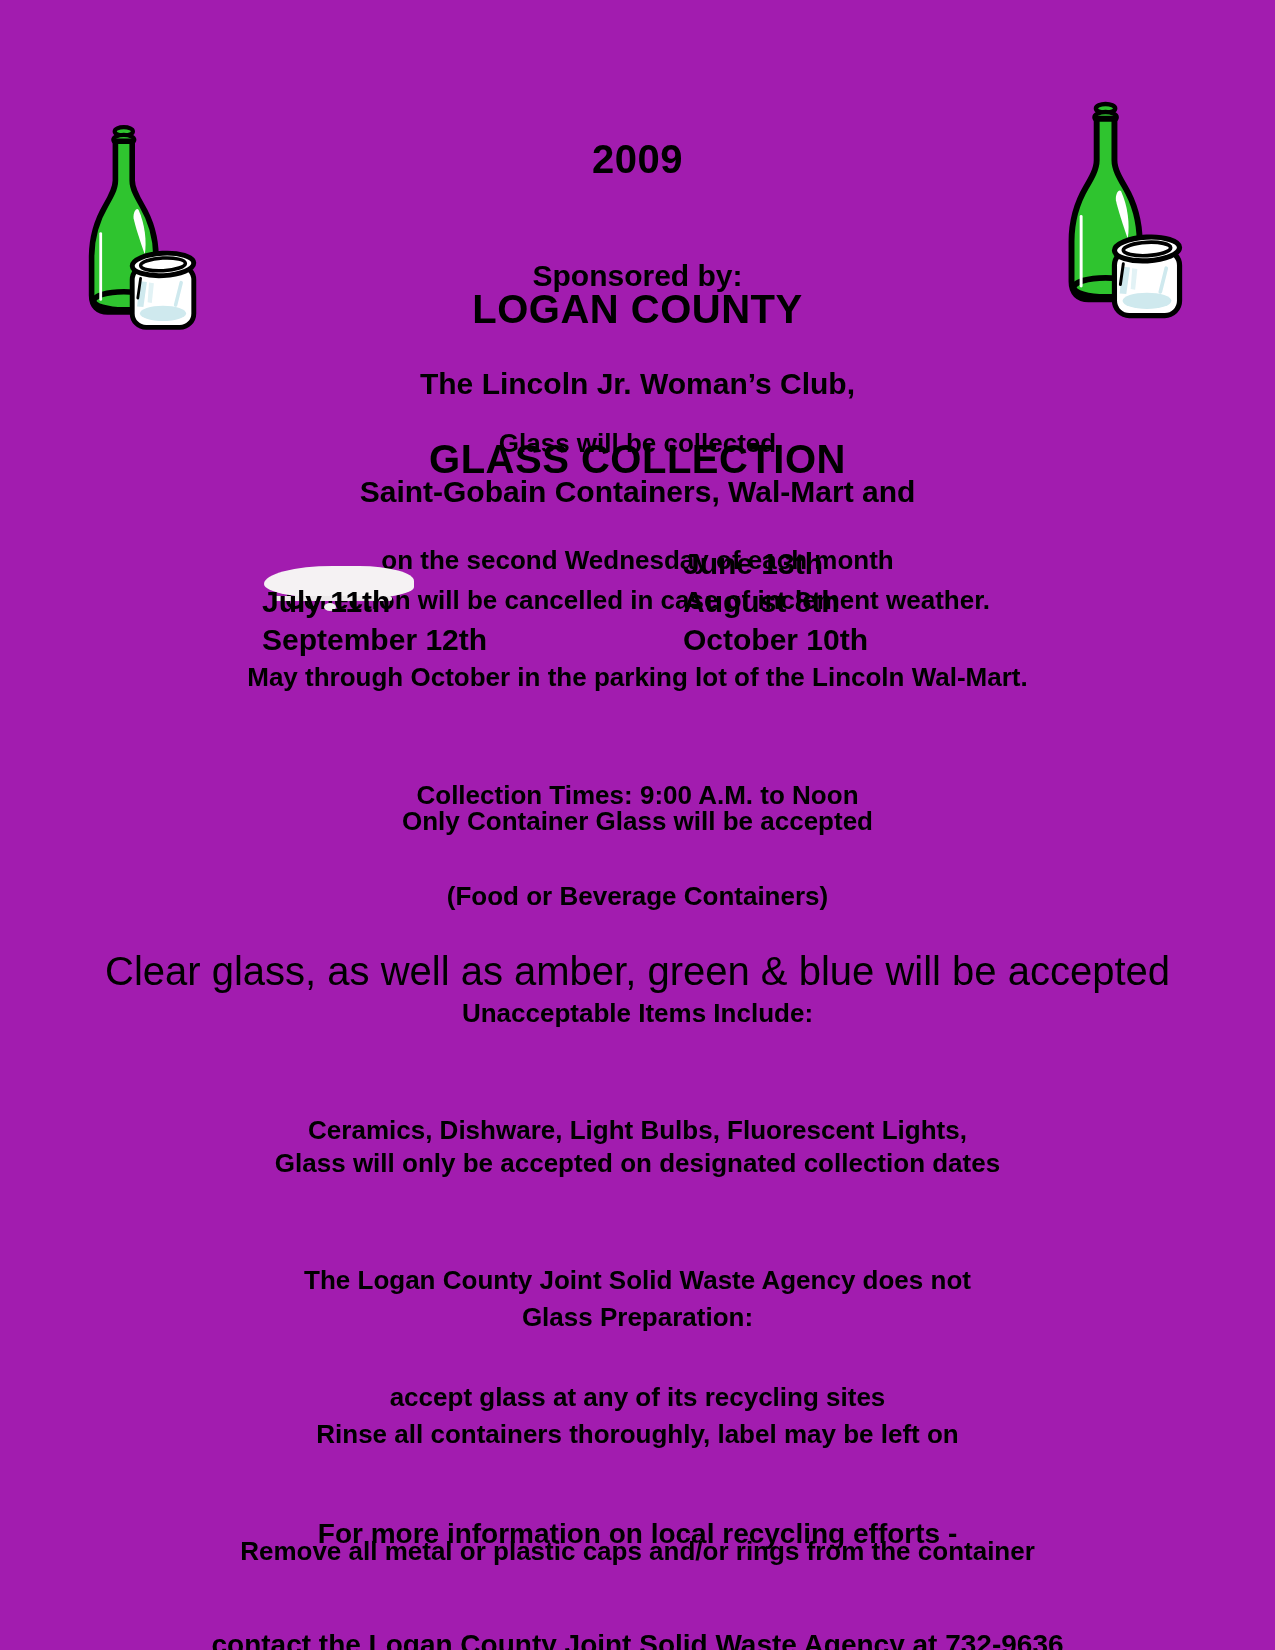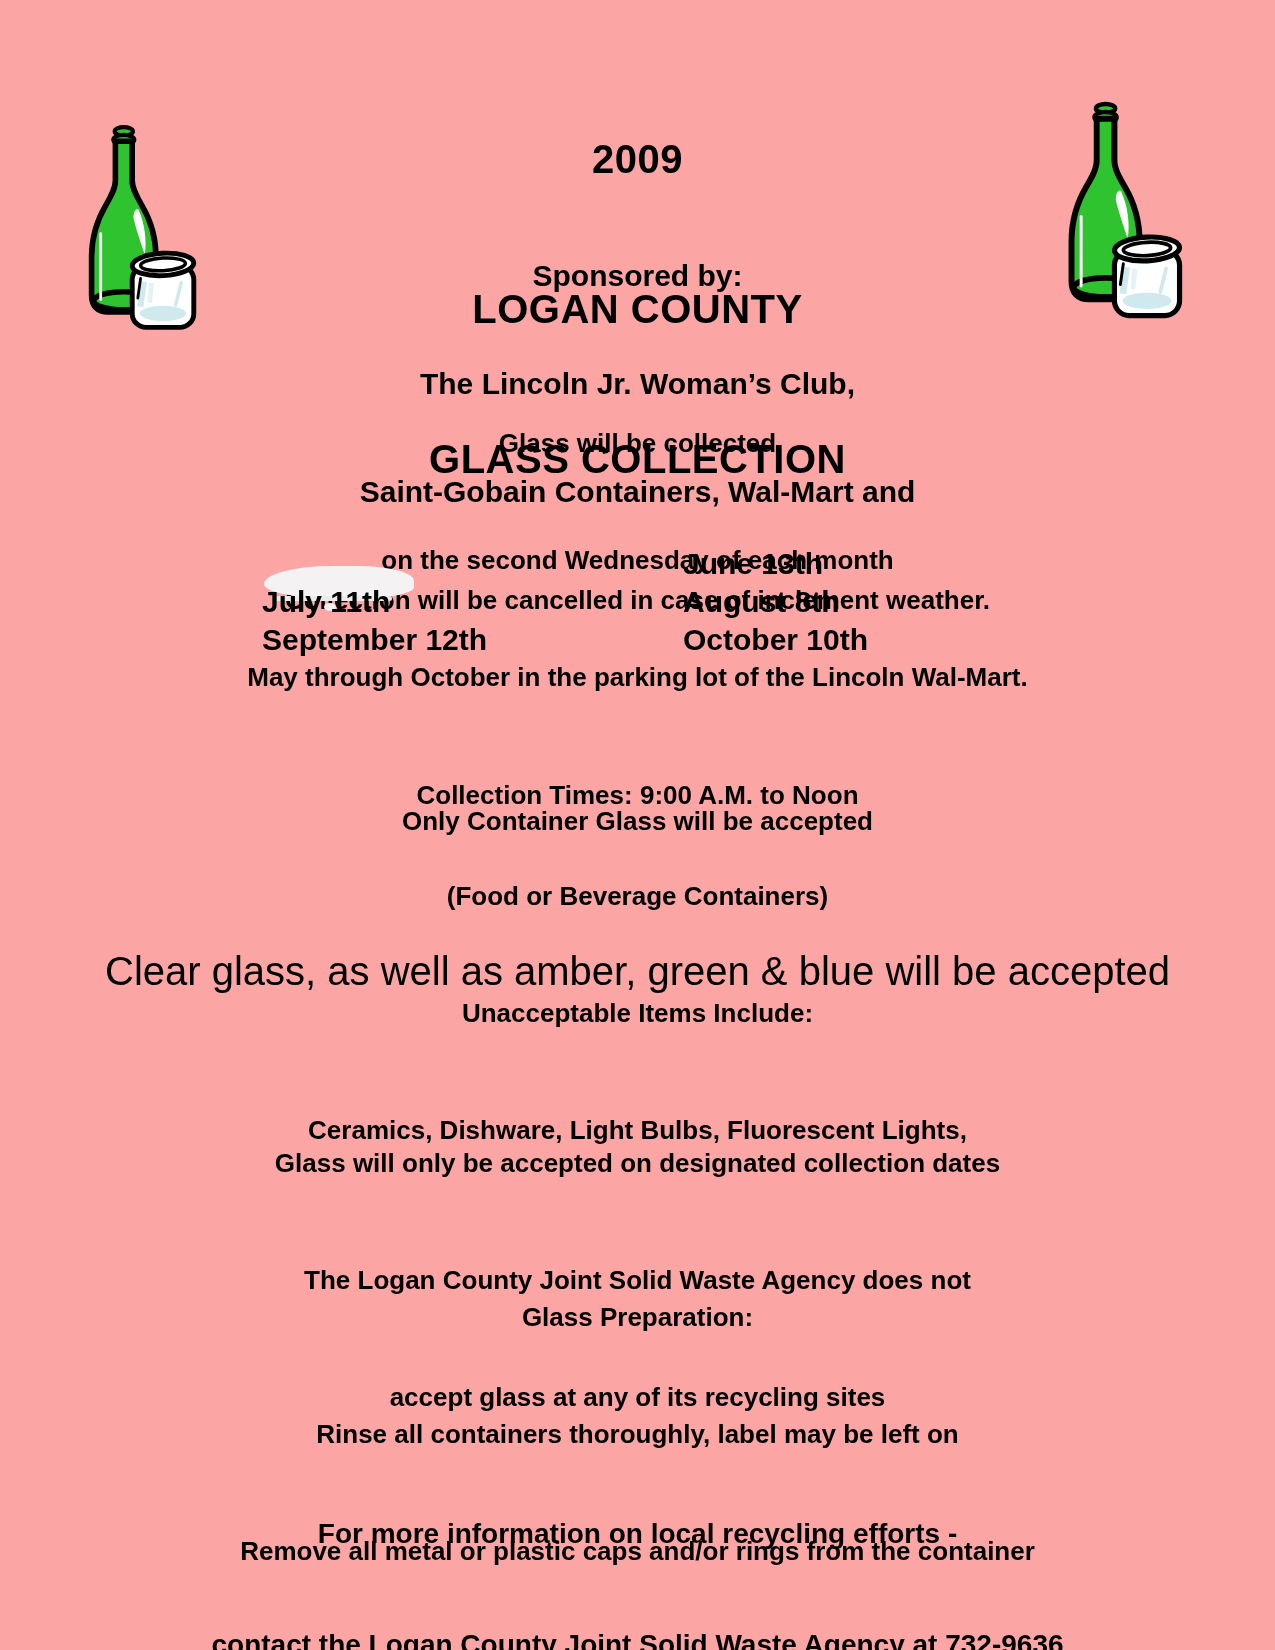--- a/index.html
+++ b/index.html
@@ -1,20 +1,20 @@
 <!DOCTYPE html>
 <html style="--bottle_green: #2fc42f; --outline_black: #000000; --jar_blue: #cfe9ee; --jar_blue_light: #e2f2f5; --whiteout: #f5f2f3;"><head>
 <meta charset="utf-8">
 <style>
   html,body{margin:0;padding:0;background:#ffffff;}
   .page{
     position:relative;
     width:1275px;
     height:1650px;
-    background:#fca5a5;
+    background:#a21caf;
     overflow:hidden;
     font-family:"Liberation Sans","DejaVu Sans",sans-serif;
     color:#000;
   }
   .section{position:absolute;left:0;width:100%;text-align:center;white-space:pre-wrap;}
   .title{font-weight:700;font-size:40px;line-height:50px;letter-spacing:0.5px;}
   .sponsor{font-weight:700;font-size:30px;line-height:36px;}
   .body-b{font-weight:700;font-size:26px;line-height:39px;}
   .body-r{font-weight:400;font-size:40px;line-height:39px;}
   .footer{font-weight:700;font-size:28px;line-height:37px;}

